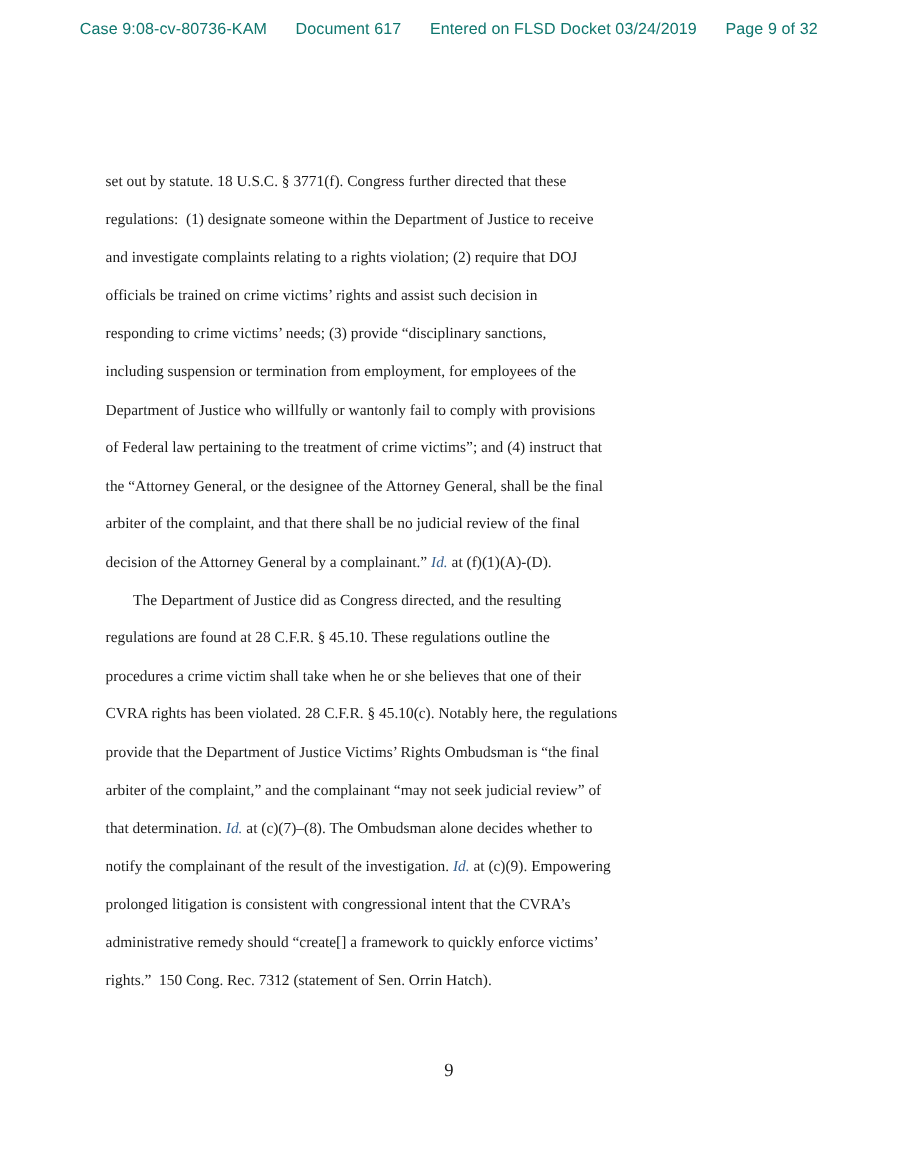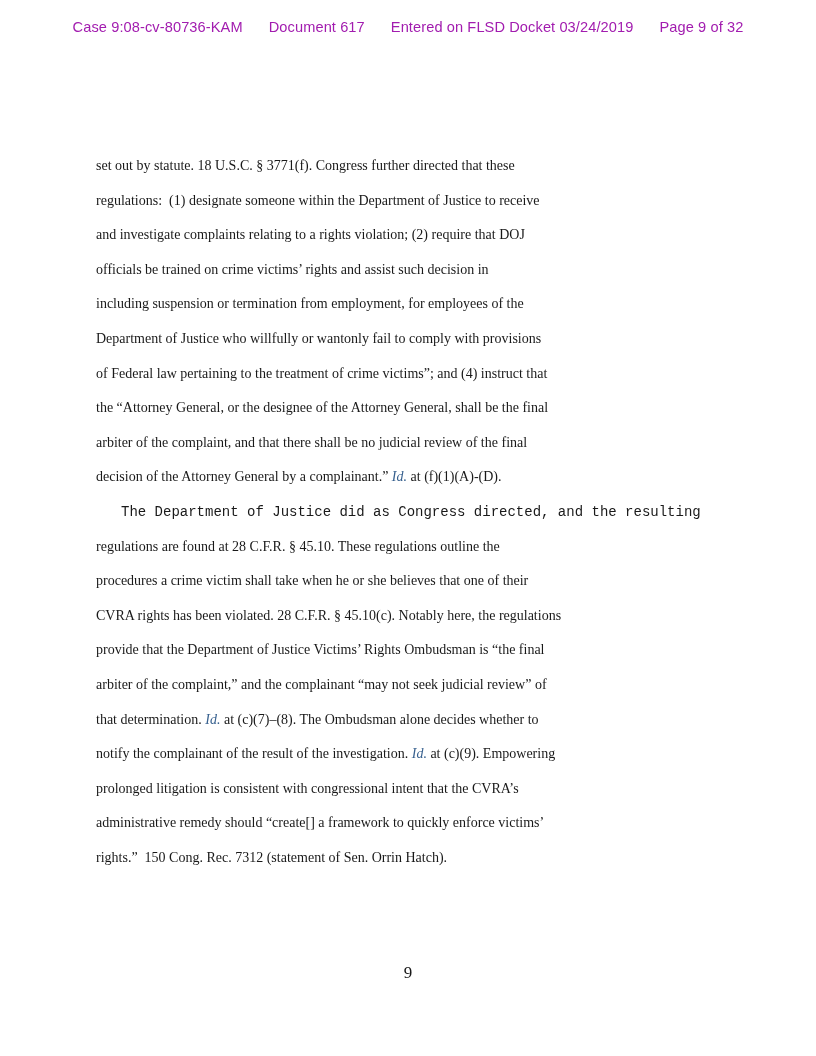--- a/index.html
+++ b/index.html
@@ -36,53 +36,53 @@
     font-family: "Liberation Serif", serif;
     font-size: 14px;
     line-height: 34.6px;
     color: #191919;
   }
   .text-line {
     white-space: pre;
   }
   .text-line.indent {
     padding-left: 25px;
-    font-family: Liberation Mono, monospace;
   }
   .cite {
     font-style: italic;
   }
   .page-number {
     position: absolute;
     top: 963px;
     left: 0;
     width: 816px;
     text-align: center;
     font-family: "Liberation Serif", serif;
     font-size: 17px;
     color: #191919;
   }
 </style>
 </head>
 <body>
 
 <div class="page">
 
-  <div class="case-header" style="color: #a21caf;">
+  <div class="case-header" style="color: #0f766e;">
     <span>Case 9:08-cv-80736-KAM</span>
     <span>Document 617</span>
     <span>Entered on FLSD Docket 03/24/2019</span>
     <span>Page 9 of 32</span>
   </div>
 
   <div class="document-body">
       <div class="text-line"><span>set out by statute. 18 U.S.C. § 3771(f). Congress further directed that these</span></div>
       <div class="text-line"><span>regulations:  (1) designate someone within the Department of Justice to receive</span></div>
       <div class="text-line"><span>and investigate complaints relating to a rights violation; (2) require that DOJ</span></div>
       <div class="text-line"><span>officials be trained on crime victims’ rights and assist such decision in</span></div>
+      <div class="text-line"><span>responding to crime victims’ needs; (3) provide “disciplinary sanctions,</span></div>
       <div class="text-line"><span>including suspension or termination from employment, for employees of the</span></div>
       <div class="text-line"><span>Department of Justice who willfully or wantonly fail to comply with provisions</span></div>
       <div class="text-line"><span>of Federal law pertaining to the treatment of crime victims”; and (4) instruct that</span></div>
       <div class="text-line"><span>the “Attorney General, or the designee of the Attorney General, shall be the final</span></div>
       <div class="text-line"><span>arbiter of the complaint, and that there shall be no judicial review of the final</span></div>
       <div class="text-line"><span>decision of the Attorney General by a complainant.” </span><span class="cite" style="color: rgb(56, 97, 143);">Id.</span><span> at (f)(1)(A)-(D).</span></div>
       <div class="text-line indent"><span>The Department of Justice did as Congress directed, and the resulting</span></div>
       <div class="text-line"><span>regulations are found at 28 C.F.R. § 45.10. These regulations outline the</span></div>
       <div class="text-line"><span>procedures a crime victim shall take when he or she believes that one of their</span></div>
       <div class="text-line"><span>CVRA rights has been violated. 28 C.F.R. § 45.10(c). Notably here, the regulations</span></div>

